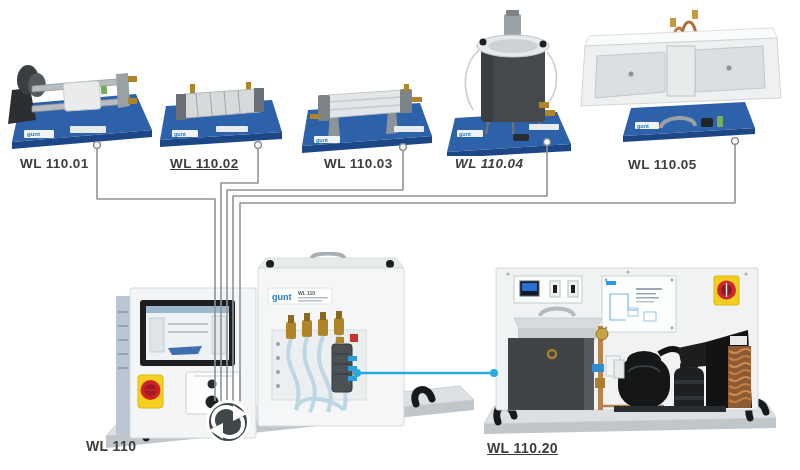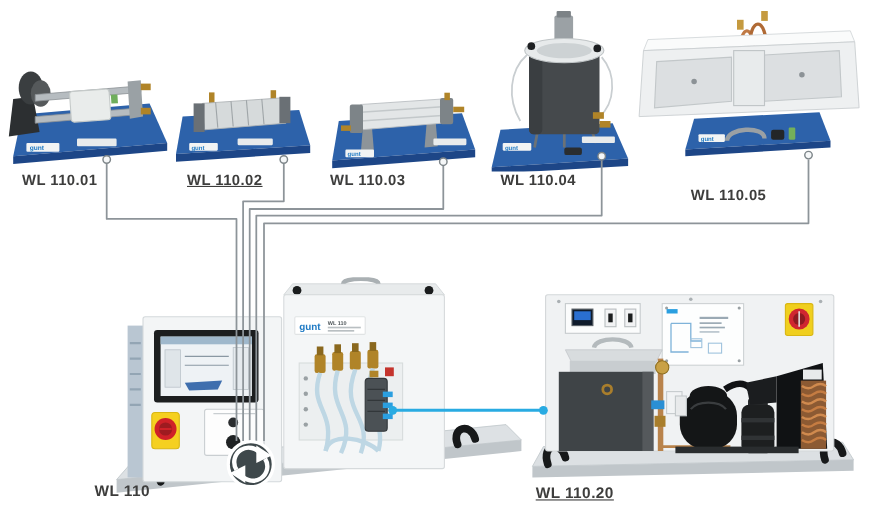--- a/index.html
+++ b/index.html
@@ -82,21 +82,21 @@
       <rect x="102" y="5" width="12" height="24" rx="2" fill="#7d8488"></rect>
       <rect x="12" y="30" width="9" height="5" fill="#b08428"></rect>
       <rect x="114" y="13" width="10" height="5" fill="#b08428"></rect>
       <rect x="106" y="0" width="5" height="7" fill="#b08428"></rect>
 
       <rect x="16" y="52" width="26" height="7" rx="1" fill="#f2f4f4"></rect>
       <text x="18" y="58" font-size="5.5" font-weight="bold" fill="#1f7ac4">gunt</text>
       <rect x="96" y="42" width="30" height="6" rx="1" fill="#e8ebec"></rect>
     </svg>
   </div>
-  <div class="mod-label" style="left:300px;top:156px;text-align:center;">WL 110.03</div>
+  <div class="mod-label" style="left:324px;top:156px;text-align:center;">WL 110.03</div>
 
   <div class="abs" style="left:443px;top:6px;width:140px;height:150px;">
     <svg width="140" height="150" viewBox="0 0 140 150">
       <polygon points="12,112 114,106 128,138 4,146" fill="#2d62aa"></polygon>
       <polygon points="4,146 128,138 128,145 4,152" fill="#1d4687"></polygon>
 
       <line x1="46" y1="112" x2="43" y2="128" stroke="#6c7276" stroke-width="2.5"></line>
       <line x1="94" y1="110" x2="99" y2="124" stroke="#6c7276" stroke-width="2.5"></line>
       <line x1="70" y1="114" x2="70" y2="128" stroke="#6c7276" stroke-width="2.5"></line>
 
@@ -114,21 +114,21 @@
 
       <rect x="96" y="96" width="10" height="6" fill="#b08428"></rect>
       <rect x="102" y="104" width="10" height="6" fill="#b08428"></rect>
       <rect x="70" y="128" width="16" height="7" rx="2" fill="#2a2d2f"></rect>
 
       <rect x="14" y="124" width="26" height="7" rx="1" fill="#f2f4f4"></rect>
       <text x="16" y="130" font-size="5.5" font-weight="bold" fill="#1f7ac4">gunt</text>
       <rect x="86" y="118" width="30" height="6" rx="1" fill="#e8ebec"></rect>
     </svg>
   </div>
-  <div class="mod-label" style="left:455px;top:156px;">WL 110.04</div>
+  <div class="mod-label" style="left:455px;top:156px;font-style:italic;">WL 110.04</div>
 
   <div class="abs" style="left:573px;top:10px;width:227px;height:144px;">
     <svg width="227" height="144" viewBox="0 0 227 144">
 
       <path d="M100,36 C100,12 112,12 112,36" stroke="#c07a45" stroke-width="3" fill="none"></path>
       <path d="M108,36 C108,4 124,4 124,36" stroke="#b06a35" stroke-width="3" fill="none"></path>
       <rect x="97" y="8" width="6" height="9" fill="#c59a3f"></rect>
       <rect x="119" y="0" width="6" height="9" fill="#c59a3f"></rect>
 
       <polygon points="16,26 200,18 204,28 12,36" fill="#fafbfb" stroke="#d3d7d9" stroke-width="0.8"></polygon>
@@ -144,21 +144,21 @@
       <polygon points="50,126 182,118 182,124 50,132" fill="#1d4687"></polygon>
 
       <path d="M88,118 C88,106 122,104 122,116" stroke="#9aa0a4" stroke-width="4" fill="none"></path>
       <rect x="128" y="108" width="12" height="9" rx="2" fill="#232628"></rect>
       <rect x="144" y="106" width="6" height="11" rx="1" fill="#74b05a"></rect>
 
       <rect x="62" y="112" width="24" height="7" rx="1" fill="#f2f4f4"></rect>
       <text x="64" y="118" font-size="5.5" font-weight="bold" fill="#1f7ac4">gunt</text>
     </svg>
   </div>
-  <div class="mod-label" style="left:628px;top:170px;text-align:center;">WL 110.05</div>
+  <div class="mod-label" style="left:628px;top:157px;text-align:center;">WL 110.05</div>
 
   <div class="abs" style="left:100px;top:252px;width:380px;height:210px;">
     <svg width="380" height="210" viewBox="0 0 380 210">
 
       <polygon points="20,168 360,134 374,148 6,184" fill="#dde1e4" stroke="#c3c9cd" stroke-width="0.8"></polygon>
       <polygon points="6,184 374,148 374,158 6,196" fill="#c0c6ca"></polygon>
 
       <path d="M46,186 C40,168 58,164 62,180" stroke="#17191a" stroke-width="7" fill="none" stroke-linecap="round"></path>
       <path d="M316,152 C310,136 328,132 332,147" stroke="#17191a" stroke-width="7" fill="none" stroke-linecap="round"></path>
 

